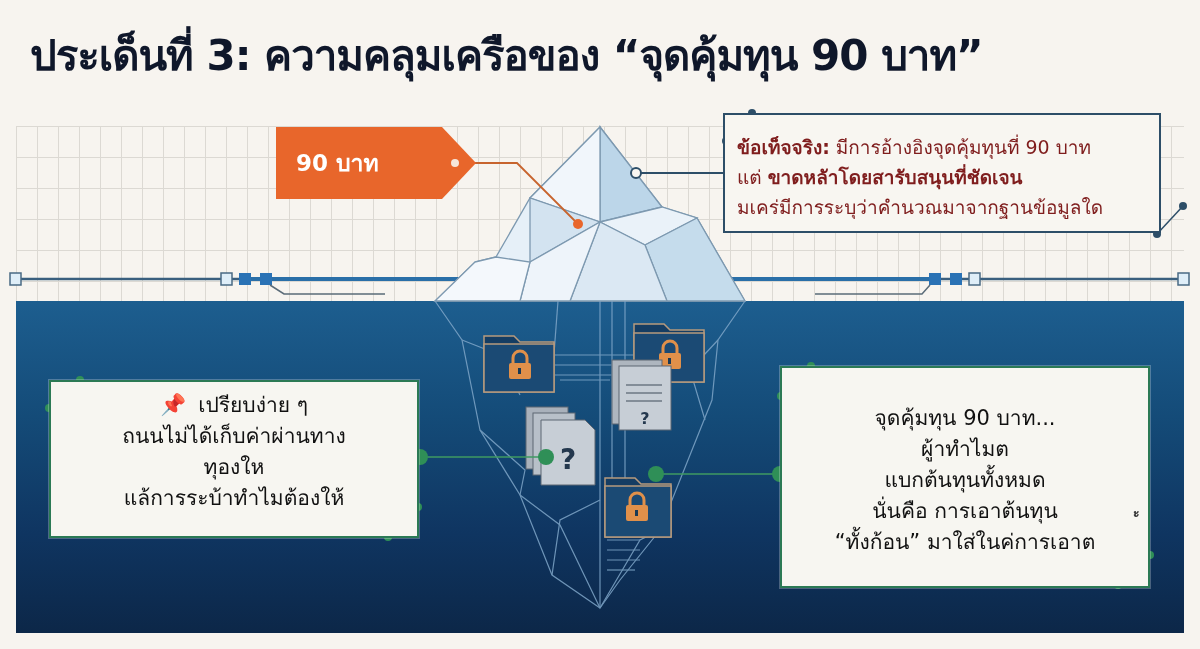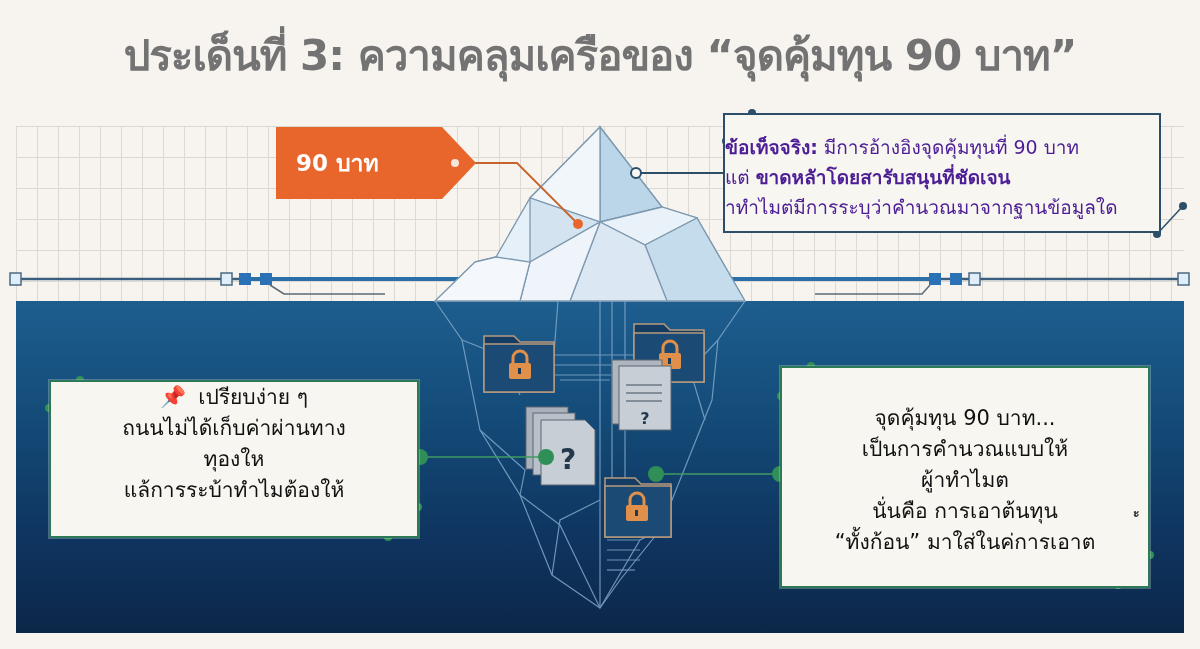--- a/index.html
+++ b/index.html
@@ -5,21 +5,21 @@
   html, body { margin: 0; padding: 0; }
   body {
     width: 1200px; height: 649px; position: relative; overflow: hidden;
     background: #f7f4ef;
     font-family: "DejaVu Sans", sans-serif;
   }
   .title {
     position: absolute; left: 30px; top: 22px; width: 1140px;
     font-family: "DejaVu Sans", sans-serif;
     font-weight: bold; font-size: 42px; letter-spacing: -1px;
-    color: #737373; white-space: nowrap; text-align: center;
+    color: #0f172a; white-space: nowrap;
   }
   .grid {
     position: absolute; left: 16px; top: 126px; width: 1168px; height: 175px;
     background-image:
       linear-gradient(to right, #dcd9d3 1px, transparent 1px),
       linear-gradient(to bottom, #dcd9d3 1px, transparent 1px);
     background-size: 21px 31px;
   }
   .sea {
     position: absolute; left: 16px; top: 301px; width: 1168px; height: 332px;
@@ -38,33 +38,33 @@
     font-family: "DejaVu Sans", sans-serif;
   }
   .price-tag .hole {
     position: absolute; left: 175px; top: 32px; width: 8px; height: 8px;
     border-radius: 50%; background: #f6e6da;
   }
 
   .fact-box {
     position: absolute; left: 723px; top: 113px; width: 438px; height: 120px;
     background: #f8f6f1; border: 2px solid #2d4e68; box-sizing: border-box;
-    padding: 17px 0 0 0;
-    font-size: 19px; line-height: 30px; color: #4c1d95;
+    padding: 17px 0 0 12px;
+    font-size: 19px; line-height: 30px; color: #7f1d1d;
   }
   .fact-box b { font-weight: bold; }
 
   .card {
     position: absolute; background: #f7f6f1;
     border: 2px solid #2b7a55; box-sizing: border-box;
     text-align: center; color: #111;
     font-size: 21px; line-height: 31px;
     box-shadow: 0 0 0 1px rgba(255,255,255,0.25);
   }
-  .card-left { left: 49px; top: 380px; width: 370px; height: 158px; padding-top: 0; }
+  .card-left { left: 49px; top: 380px; width: 370px; height: 158px; padding-top: 8px; }
   .card-right { left: 780px; top: 366px; width: 370px; height: 222px; padding-top: 35px; }
   .card .line { display: block; }
   .pin { display: inline-block; margin-right: 12px; }
   .stray {
     position: absolute; left: 1133px; top: 503px; font-size: 12px; color: #333; font-weight: bold;
   }
 </style>
 </head>
 <body>
 
@@ -199,30 +199,30 @@
 </svg>
 
 <div class="price-tag">
   <span class="lbl">90 บาท</span>
   <span class="hole"></span>
 </div>
 
 <div class="fact-box">
   <div><b>ข้อเท็จจริง:</b><span> มีการอ้างอิงจุดคุ้มทุนที่ 90 บาท</span></div>
   <div><span>แต่ </span><b>ขาดหลัาโดยสารับสนุนที่ชัดเจน</b></div>
-  <div>าทำไมต่มีการระบุว่าคำนวณมาจากฐานข้อมูลใด</div>
+  <div>มเคร่มีการระบุว่าคำนวณมาจากฐานข้อมูลใด</div>
 </div>
 
 <div class="card card-left">
   <span class="line"><span class="pin">📌</span><span>เปรียบง่าย ๆ</span></span>
   <span class="line">ถนนไม่ได้เก็บค่าผ่านทาง</span>
   <span class="line">ทุองให</span>
   <span class="line">แล้การระบ้าทำไมต้องให้</span>
 </div>
 
 <div class="card card-right">
   <span class="line">จุดคุ้มทุน 90 บาท...</span>
-  <span class="line">เป็นการคำนวณแบบให้</span>
   <span class="line">ผู้าทำไมต</span>
+  <span class="line">แบกต้นทุนทั้งหมด</span>
   <span class="line">นั่นคือ การเอาต้นทุน</span>
   <span class="line">“ทั้งก้อน” มาใส่ในค่การเอาต</span>
 </div>
 <span class="stray">ะ</span>
 
 </body></html>

